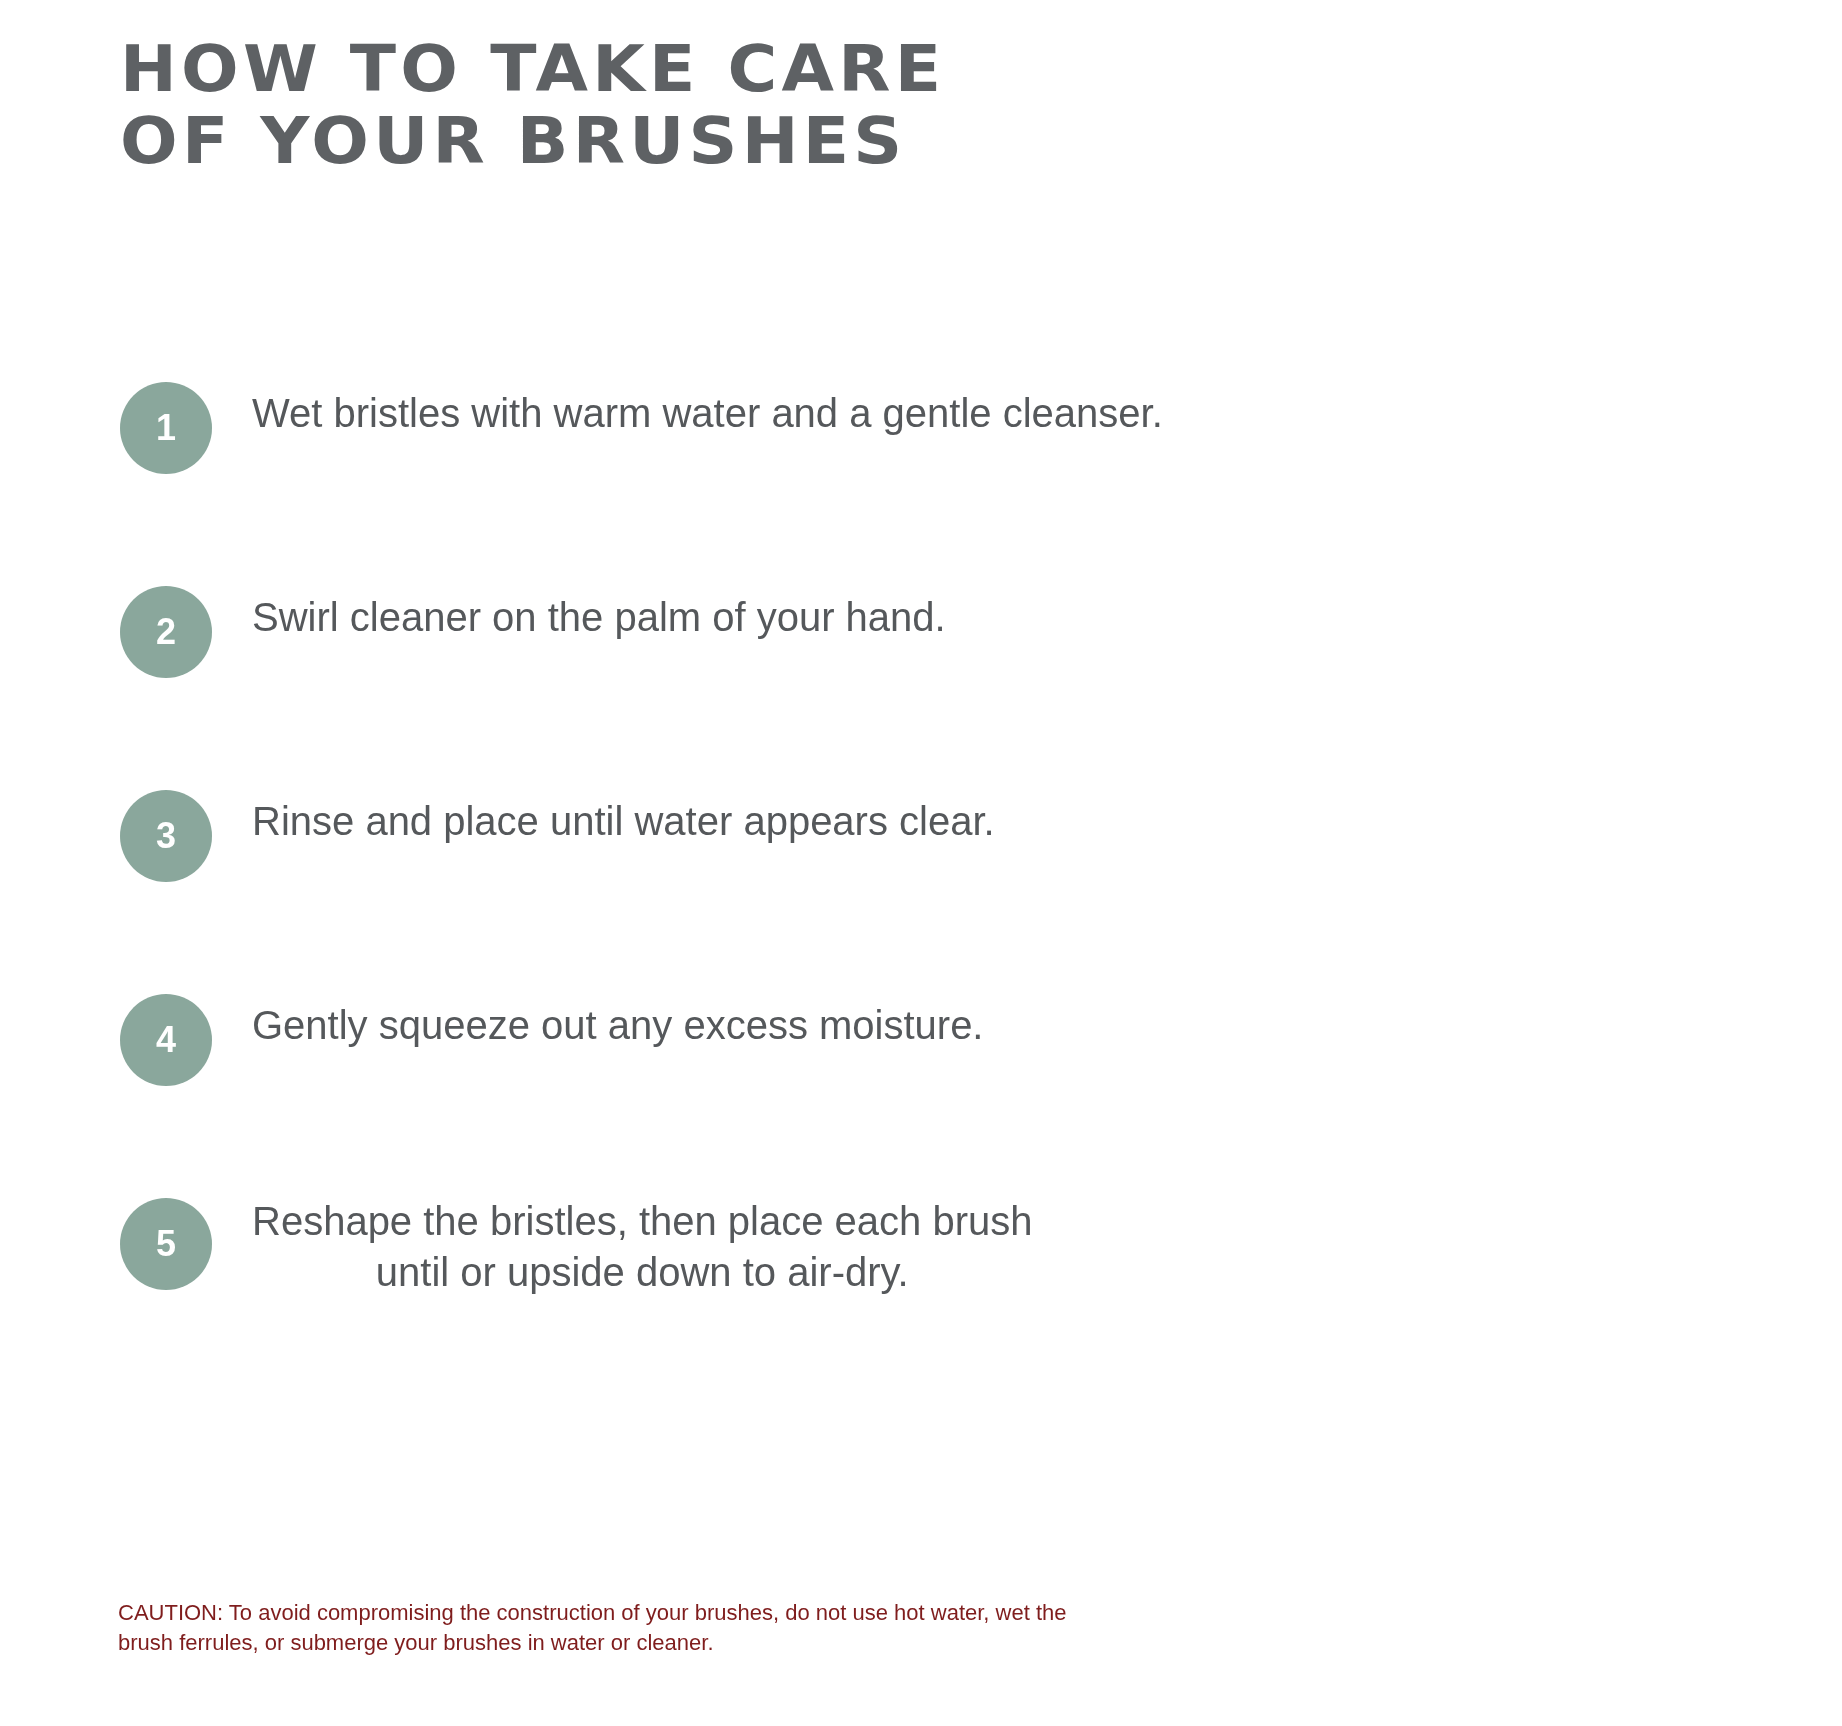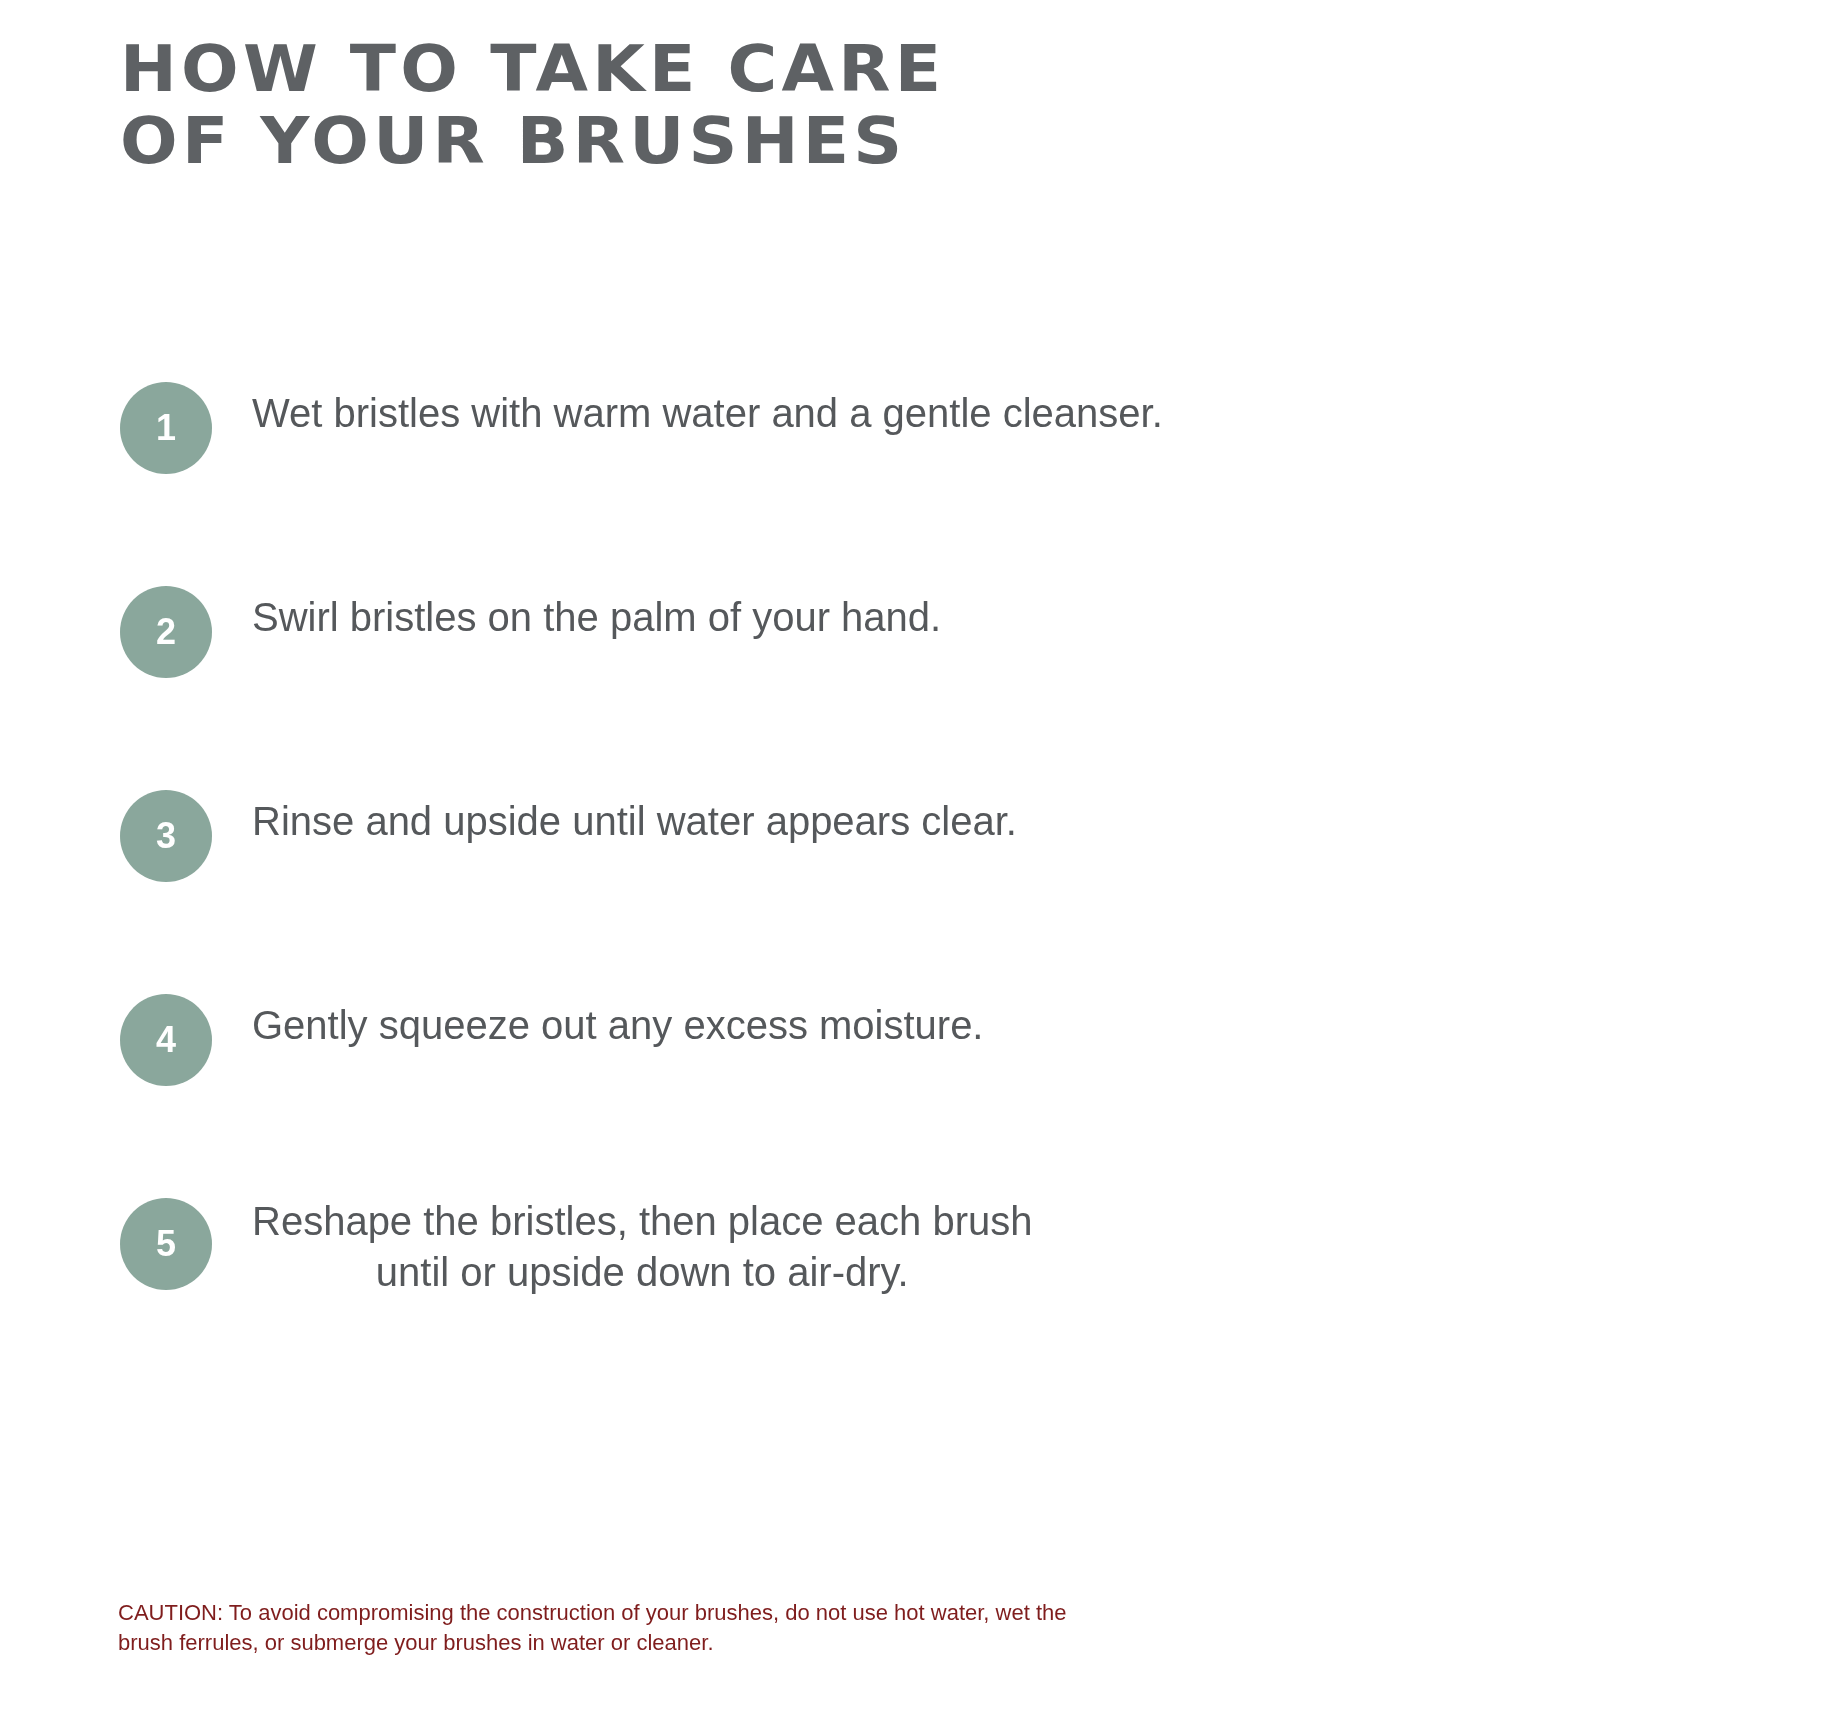--- a/index.html
+++ b/index.html
@@ -115,28 +115,28 @@
     <div class="step">
       <div class="badge">1</div>
       <div class="step-text">
         <span class="tline">Wet bristles with warm water and a gentle cleanser.</span>
       </div>
     </div>
 
     <div class="step">
       <div class="badge">2</div>
       <div class="step-text">
-        <span class="tline">Swirl bristles on the palm of your hand.</span>
+        <span class="tline">Swirl cleaner on the palm of your hand.</span>
       </div>
     </div>
 
     <div class="step">
       <div class="badge">3</div>
       <div class="step-text">
-        <span class="tline">Rinse and upside until water appears clear.</span>
+        <span class="tline">Rinse and place until water appears clear.</span>
       </div>
     </div>
 
     <div class="step">
       <div class="badge">4</div>
       <div class="step-text">
         <span class="tline">Gently squeeze out any excess moisture.</span>
       </div>
     </div>
 

